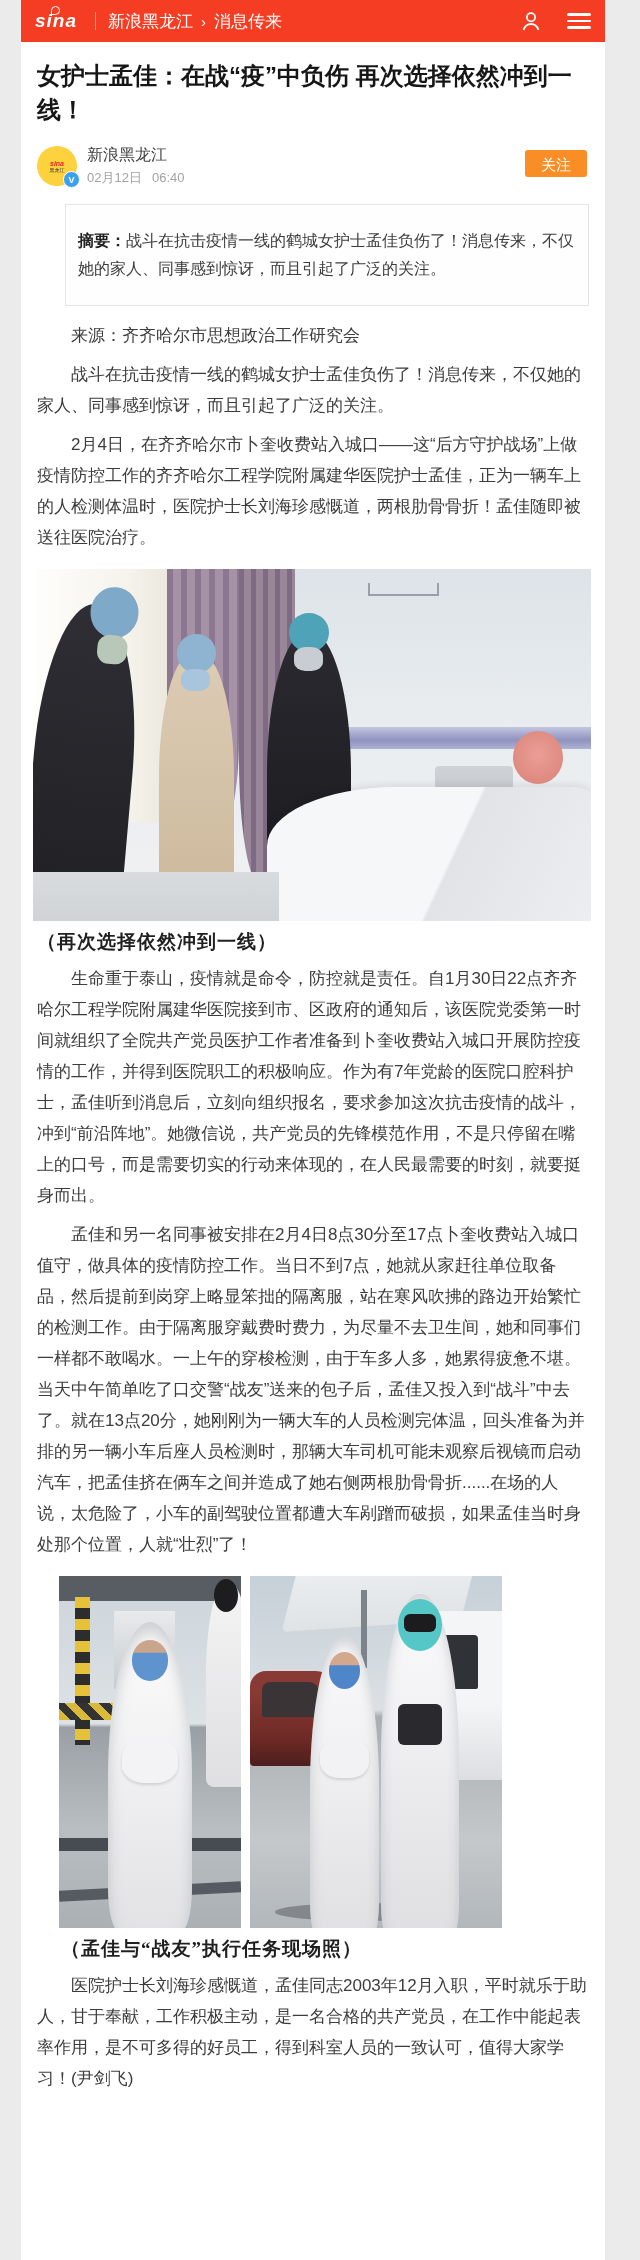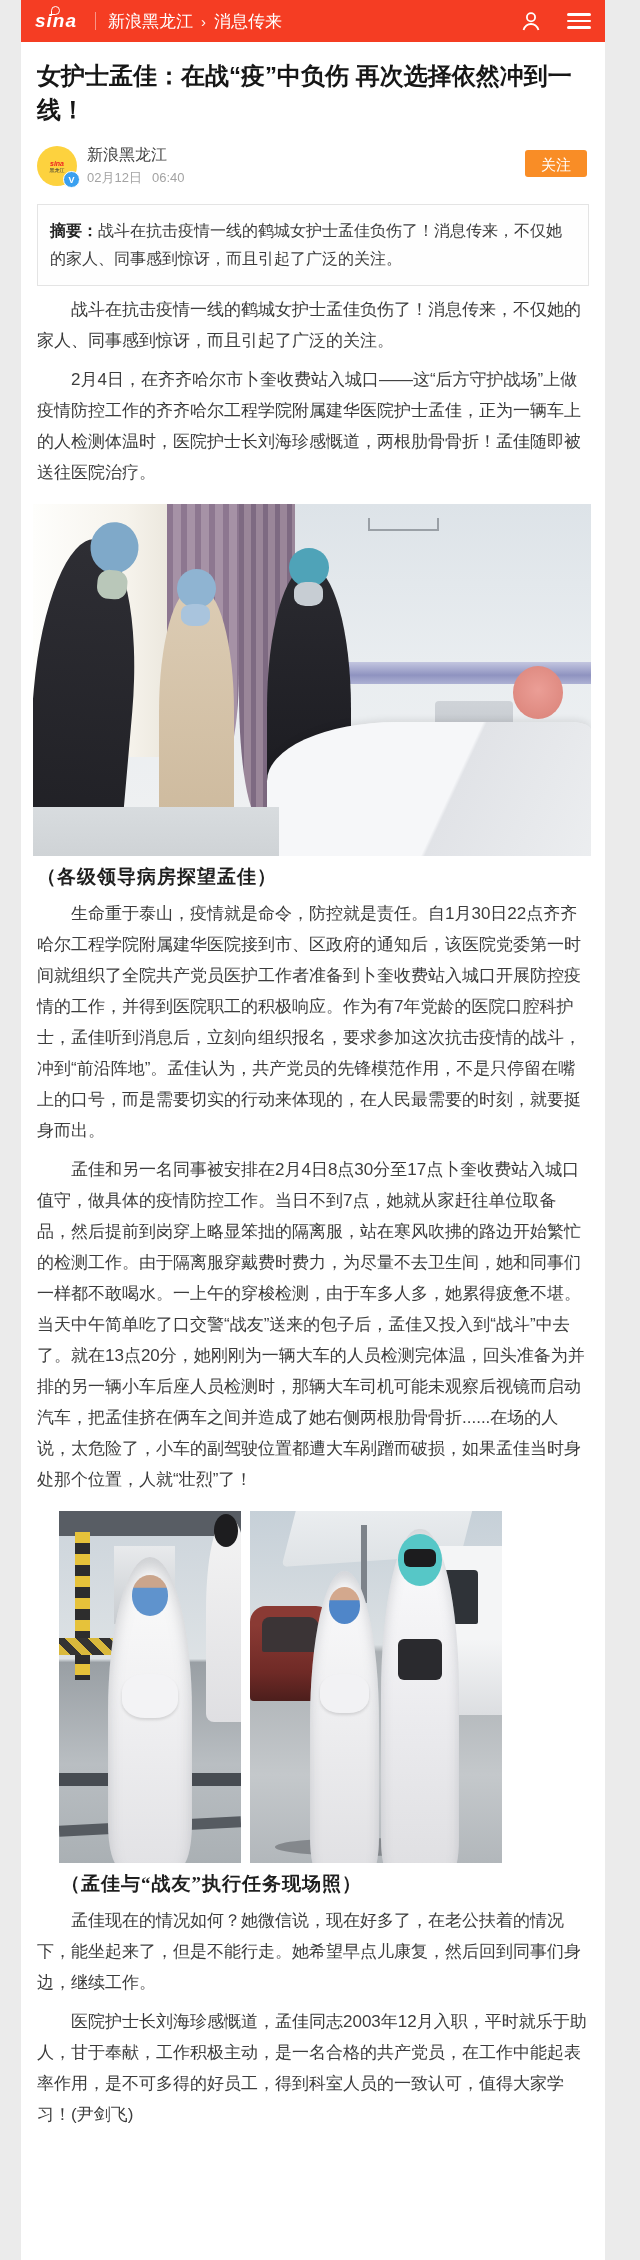--- a/index.html
+++ b/index.html
@@ -22,21 +22,21 @@
   .author-row{margin-top:17px;display:flex;align-items:center;position:relative;height:44px;}
   .avatar{width:40px;height:40px;border-radius:50%;background:#fdd23e;position:relative;flex:0 0 auto;display:flex;flex-direction:column;align-items:center;justify-content:center;overflow:visible;}
   .avatar .mini-sina{color:#e22;font-size:7px;font-weight:bold;font-style:italic;line-height:7px;}
   .avatar .mini-sub{color:#4a3;font-size:5px;line-height:6px;color:#333;}
   .badge{position:absolute;right:-3px;bottom:-2px;width:15px;height:15px;border-radius:50%;background:#3aa0f0;border:1.5px solid #fff;color:#fff;font-size:9px;font-weight:bold;display:flex;align-items:center;justify-content:center;}
   .author-meta{margin-left:10px;}
   .author-name{font-size:16px;color:#404040;}
   .author-date{font-size:13px;color:#a3a3a3;margin-top:3px;}
   .author-date span{margin-right:10px;}
   .follow-btn{position:absolute;right:2px;top:6px;width:62px;height:27px;background:#f98d26;border:none;border-radius:3px;color:#fff;font-size:15px;line-height:27px;text-align:center;cursor:pointer;}
-  .abstract{margin-top:16px;border:1px solid #e4e4e4;background:#fefefe;padding:12px 12px;font-size:16px;line-height:28px;color:#3c3c3c;}
+  .abstract{margin-top:16px;border:1px solid #e4e4e4;background:#fefefe;padding:22px 12px;font-size:16px;line-height:28px;color:#3c3c3c;margin-left:28px;}
   .abstract b{color:#222;}
   .source{font-size:17px;line-height:31px;color:#3c3c3c;text-indent:2em;margin:14px 0 0 0;}
   .para{font-size:17px;line-height:31px;color:#3c3c3c;text-indent:2em;margin:8px 0 0 0;}
   .caption{font-family:"DejaVu Serif","Liberation Serif",serif;font-weight:bold;font-size:19px;color:#1f1f1f;letter-spacing:1px;margin:8px 0 0 0;}
   .caption.c2{margin-left:24px;font-family:Liberation Serif, serif;}
   
   .photo1{position:relative;height:352px;margin:16px -2px 0 -4px;overflow:hidden;background:linear-gradient(180deg,#dde3e8 0%,#e9edf0 45%,#f0f1f2 100%);}
   .p1-window{position:absolute;left:0;top:0;width:26%;height:72%;background:linear-gradient(90deg,#fefefc 0%,#f6f3ec 65%,#e9e5da 100%);}
   .p1-curtain-l{position:absolute;left:24%;top:0;width:13%;height:80%;background:repeating-linear-gradient(90deg,#8d7790 0 6px,#a692a6 6px 14px);border-radius:0 0 40% 30%;}
   .p1-curtain-r{position:absolute;left:37%;top:0;width:10%;height:90%;background:repeating-linear-gradient(90deg,#7e6a82 0 5px,#9a8699 5px 12px);border-radius:0 0 30% 40%;}
@@ -132,20 +132,21 @@
             <span>02月12日</span><span>06:40</span>
           </div>
         </div>
         <button class="follow-btn">关注</button>
       </div>
 
       <div class="abstract">
         <b>摘要：</b><span>战斗在抗击疫情一线的鹤城女护士孟佳负伤了！消息传来，不仅她的家人、同事感到惊讶，而且引起了广泛的关注。</span>
       </div>
 
+      <p class="source">来源：齐齐哈尔市思想政治工作研究会</p>
 
       <p class="para">战斗在抗击疫情一线的鹤城女护士孟佳负伤了！消息传来，不仅她的家人、同事感到惊讶，而且引起了广泛的关注。</p>
       <p class="para">2月4日，在齐齐哈尔市卜奎收费站入城口——这“后方守护战场”上做疫情防控工作的齐齐哈尔工程学院附属建华医院护士孟佳，正为一辆车上的人检测体温时，医院护士长刘海珍感慨道，两根肋骨骨折！孟佳随即被送往医院治疗。</p>
 
       <div class="photo1">
         <div class="p1-window"></div>
         <div class="p1-curtain-l"></div>
         <div class="p1-curtain-r"></div>
         <div class="p1-hook"></div>
         <div class="p1-rail"></div>
@@ -160,23 +161,23 @@
         <div class="p1-man2">
             <span class="cap"></span>
             <span class="mask"></span>
           </div>
         <div class="p1-headboard"></div>
         <div class="p1-tank"></div>
         <div class="p1-bed"></div>
         <div class="p1-patient"></div>
         <div class="p1-floor"></div>
       </div>
-      <p class="caption">（各级领导病房探望孟佳）</p>
-
-      <p class="para">生命重于泰山，疫情就是命令，防控就是责任。自1月30日22点齐齐哈尔工程学院附属建华医院接到市、区政府的通知后，该医院党委第一时间就组织了全院共产党员医护工作者准备到卜奎收费站入城口开展防控疫情的工作，并得到医院职工的积极响应。作为有7年党龄的医院口腔科护士，孟佳听到消息后，立刻向组织报名，要求参加这次抗击疫情的战斗，冲到“前沿阵地”。孟佳认为，共产党员的先锋模范作用，不是只停留在嘴上的口号，而是需要切实的行动来体现的，在人民最需要的时刻，就要挺身而出。</p>
+      <p class="caption">（再次选择依然冲到一线）</p>
+
+      <p class="para">生命重于泰山，疫情就是命令，防控就是责任。自1月30日22点齐齐哈尔工程学院附属建华医院接到市、区政府的通知后，该医院党委第一时间就组织了全院共产党员医护工作者准备到卜奎收费站入城口开展防控疫情的工作，并得到医院职工的积极响应。作为有7年党龄的医院口腔科护士，孟佳听到消息后，立刻向组织报名，要求参加这次抗击疫情的战斗，冲到“前沿阵地”。她微信说，共产党员的先锋模范作用，不是只停留在嘴上的口号，而是需要切实的行动来体现的，在人民最需要的时刻，就要挺身而出。</p>
       <p class="para">孟佳和另一名同事被安排在2月4日8点30分至17点卜奎收费站入城口值守，做具体的疫情防控工作。当日不到7点，她就从家赶往单位取备品，然后提前到岗穿上略显笨拙的隔离服，站在寒风吹拂的路边开始繁忙的检测工作。由于隔离服穿戴费时费力，为尽量不去卫生间，她和同事们一样都不敢喝水。一上午的穿梭检测，由于车多人多，她累得疲惫不堪。当天中午简单吃了口交警“战友”送来的包子后，孟佳又投入到“战斗”中去了。就在13点20分，她刚刚为一辆大车的人员检测完体温，回头准备为并排的另一辆小车后座人员检测时，那辆大车司机可能未观察后视镜而启动汽车，把孟佳挤在俩车之间并造成了她右侧两根肋骨骨折......在场的人说，太危险了，小车的副驾驶位置都遭大车剐蹭而破损，如果孟佳当时身处那个位置，人就“壮烈”了！</p>
 
       <div class="photo2">
         <div class="p2a">
           <div class="canopy"></div>
           <div class="booth"></div>
           <div class="pole1"></div>
           <div class="pole2"></div>
           <div class="barrier"></div>
           <div class="walker">
@@ -205,18 +206,17 @@
             </div>
           <div class="personB">
               <span class="hood"></span>
               <span class="goggles"></span>
               <span class="device"></span>
             </div>
         </div>
       </div>
       <p class="caption c2">（孟佳与“战友”执行任务现场照）</p>
 
-      <p class="para">孟佳现在的情况如何？她微信说，现在好多了，在老公扶着的情况下，能坐起来了，但是不能行走。她希望早点儿康复，然后回到同事们身边，继续工作。</p>
       <p class="para">医院护士长刘海珍感慨道，孟佳同志2003年12月入职，平时就乐于助人，甘于奉献，工作积极主动，是一名合格的共产党员，在工作中能起表率作用，是不可多得的好员工，得到科室人员的一致认可，值得大家学习！(尹剑飞)</p>
 
     </div>
   </div>
 </div>
 
 </body></html>

